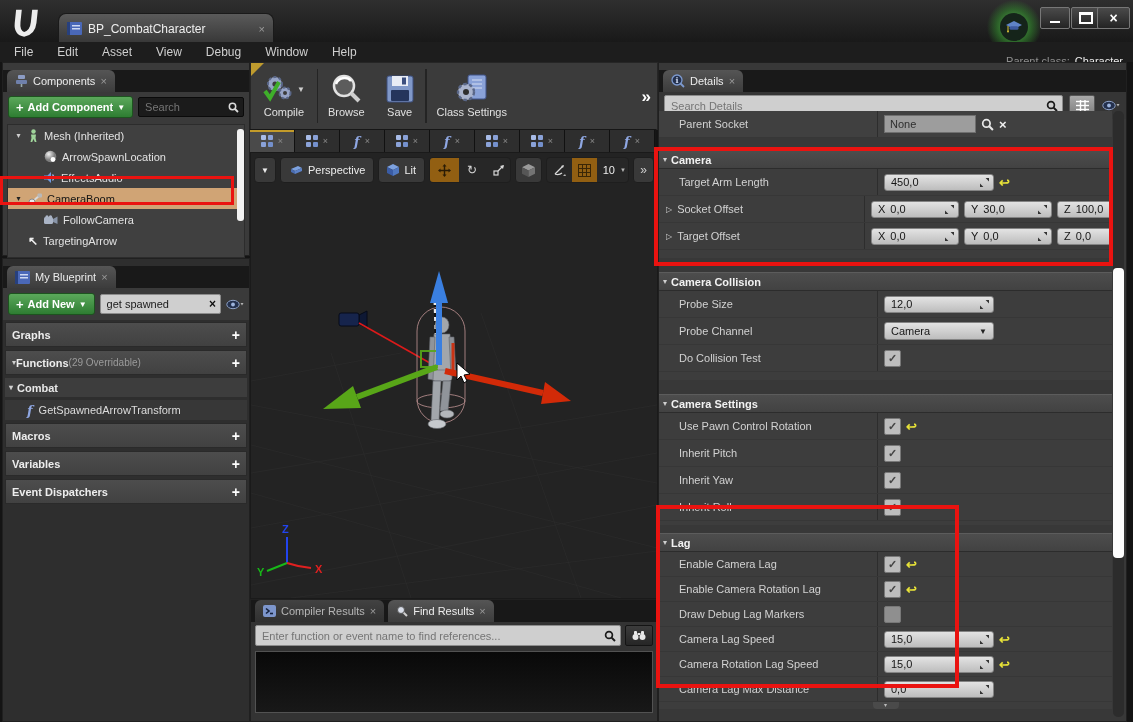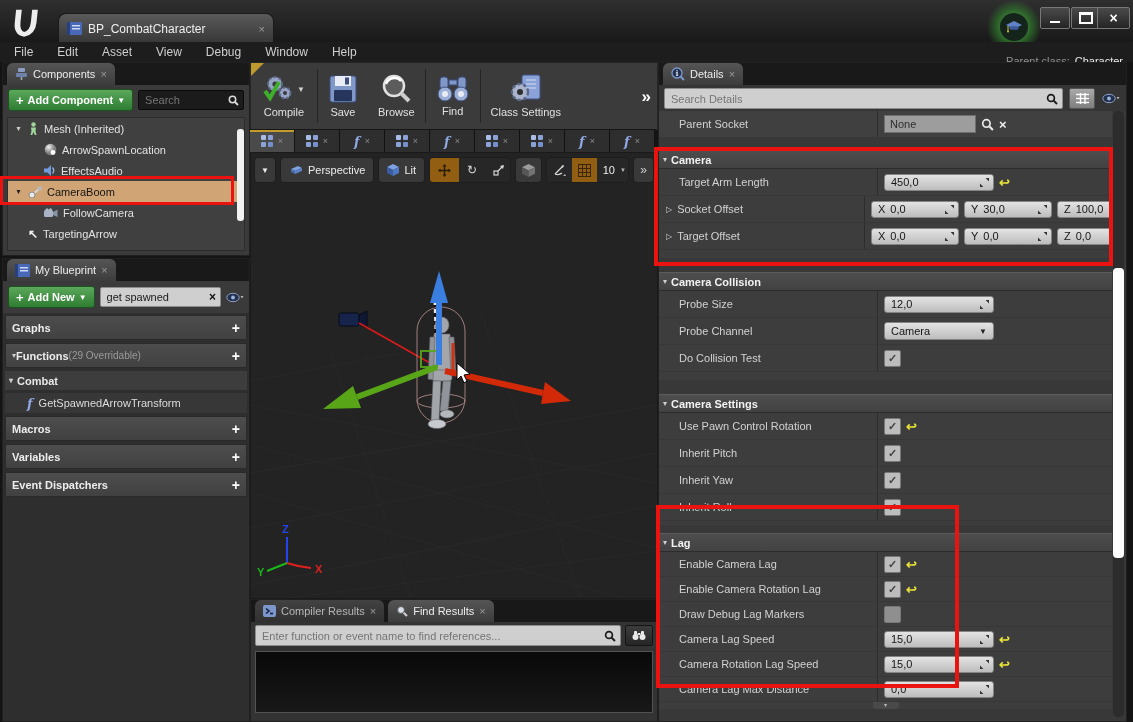--- a/index.html
+++ b/index.html
@@ -29,21 +29,21 @@
 
   
   .menubar{position:absolute;left:0;top:42px;width:1133px;height:20px;background:#1d1d1d;
     display:flex;align-items:center;gap:24px;padding-left:14px;}
   .menu-item{color:#cfcfcf;font-size:12px;cursor:default;}
   .parentclass{position:absolute;right:10px;top:55px;font-size:11px;color:#8f8f8f;}
   .parentclass b{color:#ececec;font-weight:normal;border-bottom:1px dotted #bbb;margin-left:5px;}
 
   
   .panel{position:absolute;background:#3a3a3a;border:1px solid #202020;}
-  .tabstrip{height:22px;background:#191919;display:flex;align-items:flex-end;}
+  .tabstrip{height:22px;background:#191919;display:flex;align-items:flex-end;margin-top:7px;}
   .ptab{height:22px;background:linear-gradient(#555,#3c3c3c);border-radius:6px 6px 0 0;
     display:flex;align-items:center;gap:5px;padding:0 8px;margin-left:4px;color:#ececec;font-size:11px;}
   .ptab.inactive{background:linear-gradient(#424242,#303030);color:#b5b5b5;}
 
   
   #componentsPanel{left:2px;top:62px;width:246px;height:192px;}
   .cmp-toolbar{display:flex;align-items:center;gap:5px;padding:4px 5px;}
   .btn-green{background:linear-gradient(#5ba85b,#2e7d32);border:1px solid #1d531f;border-radius:3px;
     color:#fff;font-weight:bold;font-size:11px;height:20px;display:flex;align-items:center;gap:4px;padding:0 7px;cursor:pointer;}
   .btn-green .plus{font-size:13px;} .btn-green .caret{font-size:8px;}
@@ -396,59 +396,43 @@
             </svg>
           </span>
           <span class="tb-caret">▼</span>
         </div>
         <span>Compile</span>
       </div>
       <div class="tsep"></div>
       <div class="tbtn">
         <div class="flex">
           <span class="icon">
+            <svg width="32" height="30" viewBox="0 0 32 30">
+              <circle cx="14" cy="12" r="10" fill="#5c5c5c" stroke="#e2e2e2" stroke-width="2.5"></circle>
+              <path d="M6,10 A9,9 0 0 1 21,7" stroke="#fff" stroke-width="2.5" fill="none"></path>
+              <line x1="21" y1="19" x2="29" y2="27" stroke="#cdcdcd" stroke-width="4"></line>
+            </svg>
+          </span>
+        </div>
+        <span>Browse</span>
+      </div>
+      <div class="tbtn">
+        <div class="flex">
+          <span class="icon">
             <svg width="30" height="30" viewBox="0 0 30 30">
               <rect x="2" y="2" width="26" height="26" rx="2" fill="#8098c8" stroke="#3c4f7e"></rect>
               <rect x="7" y="2" width="16" height="10" fill="#e8ecf5"></rect>
               <rect x="17" y="3.5" width="4" height="7" fill="#3c4f7e"></rect>
               <rect x="6" y="16" width="18" height="11" rx="1" fill="#25355c"></rect>
             </svg>
           </span>
         </div>
         <span>Save</span>
       </div>
-      <div class="tbtn">
-        <div class="flex">
-          <span class="icon">
-            <svg width="32" height="30" viewBox="0 0 32 30">
-              <circle cx="14" cy="12" r="10" fill="#5c5c5c" stroke="#e2e2e2" stroke-width="2.5"></circle>
-              <path d="M6,10 A9,9 0 0 1 21,7" stroke="#fff" stroke-width="2.5" fill="none"></path>
-              <line x1="21" y1="19" x2="29" y2="27" stroke="#cdcdcd" stroke-width="4"></line>
-            </svg>
-          </span>
-        </div>
-        <span>Browse</span>
-      </div>
       <div class="tsep"></div>
-      <div class="tbtn">
-        <div class="flex">
-          <span class="icon">
-            <svg width="34" height="28" viewBox="0 0 34 28">
-              <rect x="4" y="2" width="8" height="12" rx="3" fill="#8098c8" stroke="#3c4f7e"></rect>
-              <rect x="22" y="2" width="8" height="12" rx="3" fill="#8098c8" stroke="#3c4f7e"></rect>
-              <rect x="13" y="5" width="8" height="5" fill="#8098c8" stroke="#3c4f7e"></rect>
-              <circle cx="9" cy="19" r="7" fill="#9db0d8" stroke="#3c4f7e"></circle>
-              <circle cx="25" cy="19" r="7" fill="#9db0d8" stroke="#3c4f7e"></circle>
-              <circle cx="9" cy="19" r="3" fill="#e8ecf5"></circle>
-              <circle cx="25" cy="19" r="3" fill="#e8ecf5"></circle>
-            </svg>
-          </span>
-        </div>
-        <span>Find</span>
-      </div>
       <div class="tsep"></div>
       <div class="tbtn">
         <div class="flex">
           <span class="icon">
             <svg width="32" height="30" viewBox="0 0 32 30">
               <rect x="12" y="1" width="18" height="24" rx="2" fill="#8aa2d8" stroke="#40548a"></rect>
               <g stroke="#d5def2" stroke-width="1">
                 <line x1="16" y1="6" x2="26" y2="6"></line>
                 <line x1="16" y1="10" x2="26" y2="10"></line>
                 <line x1="16" y1="14" x2="26" y2="14"></line>

